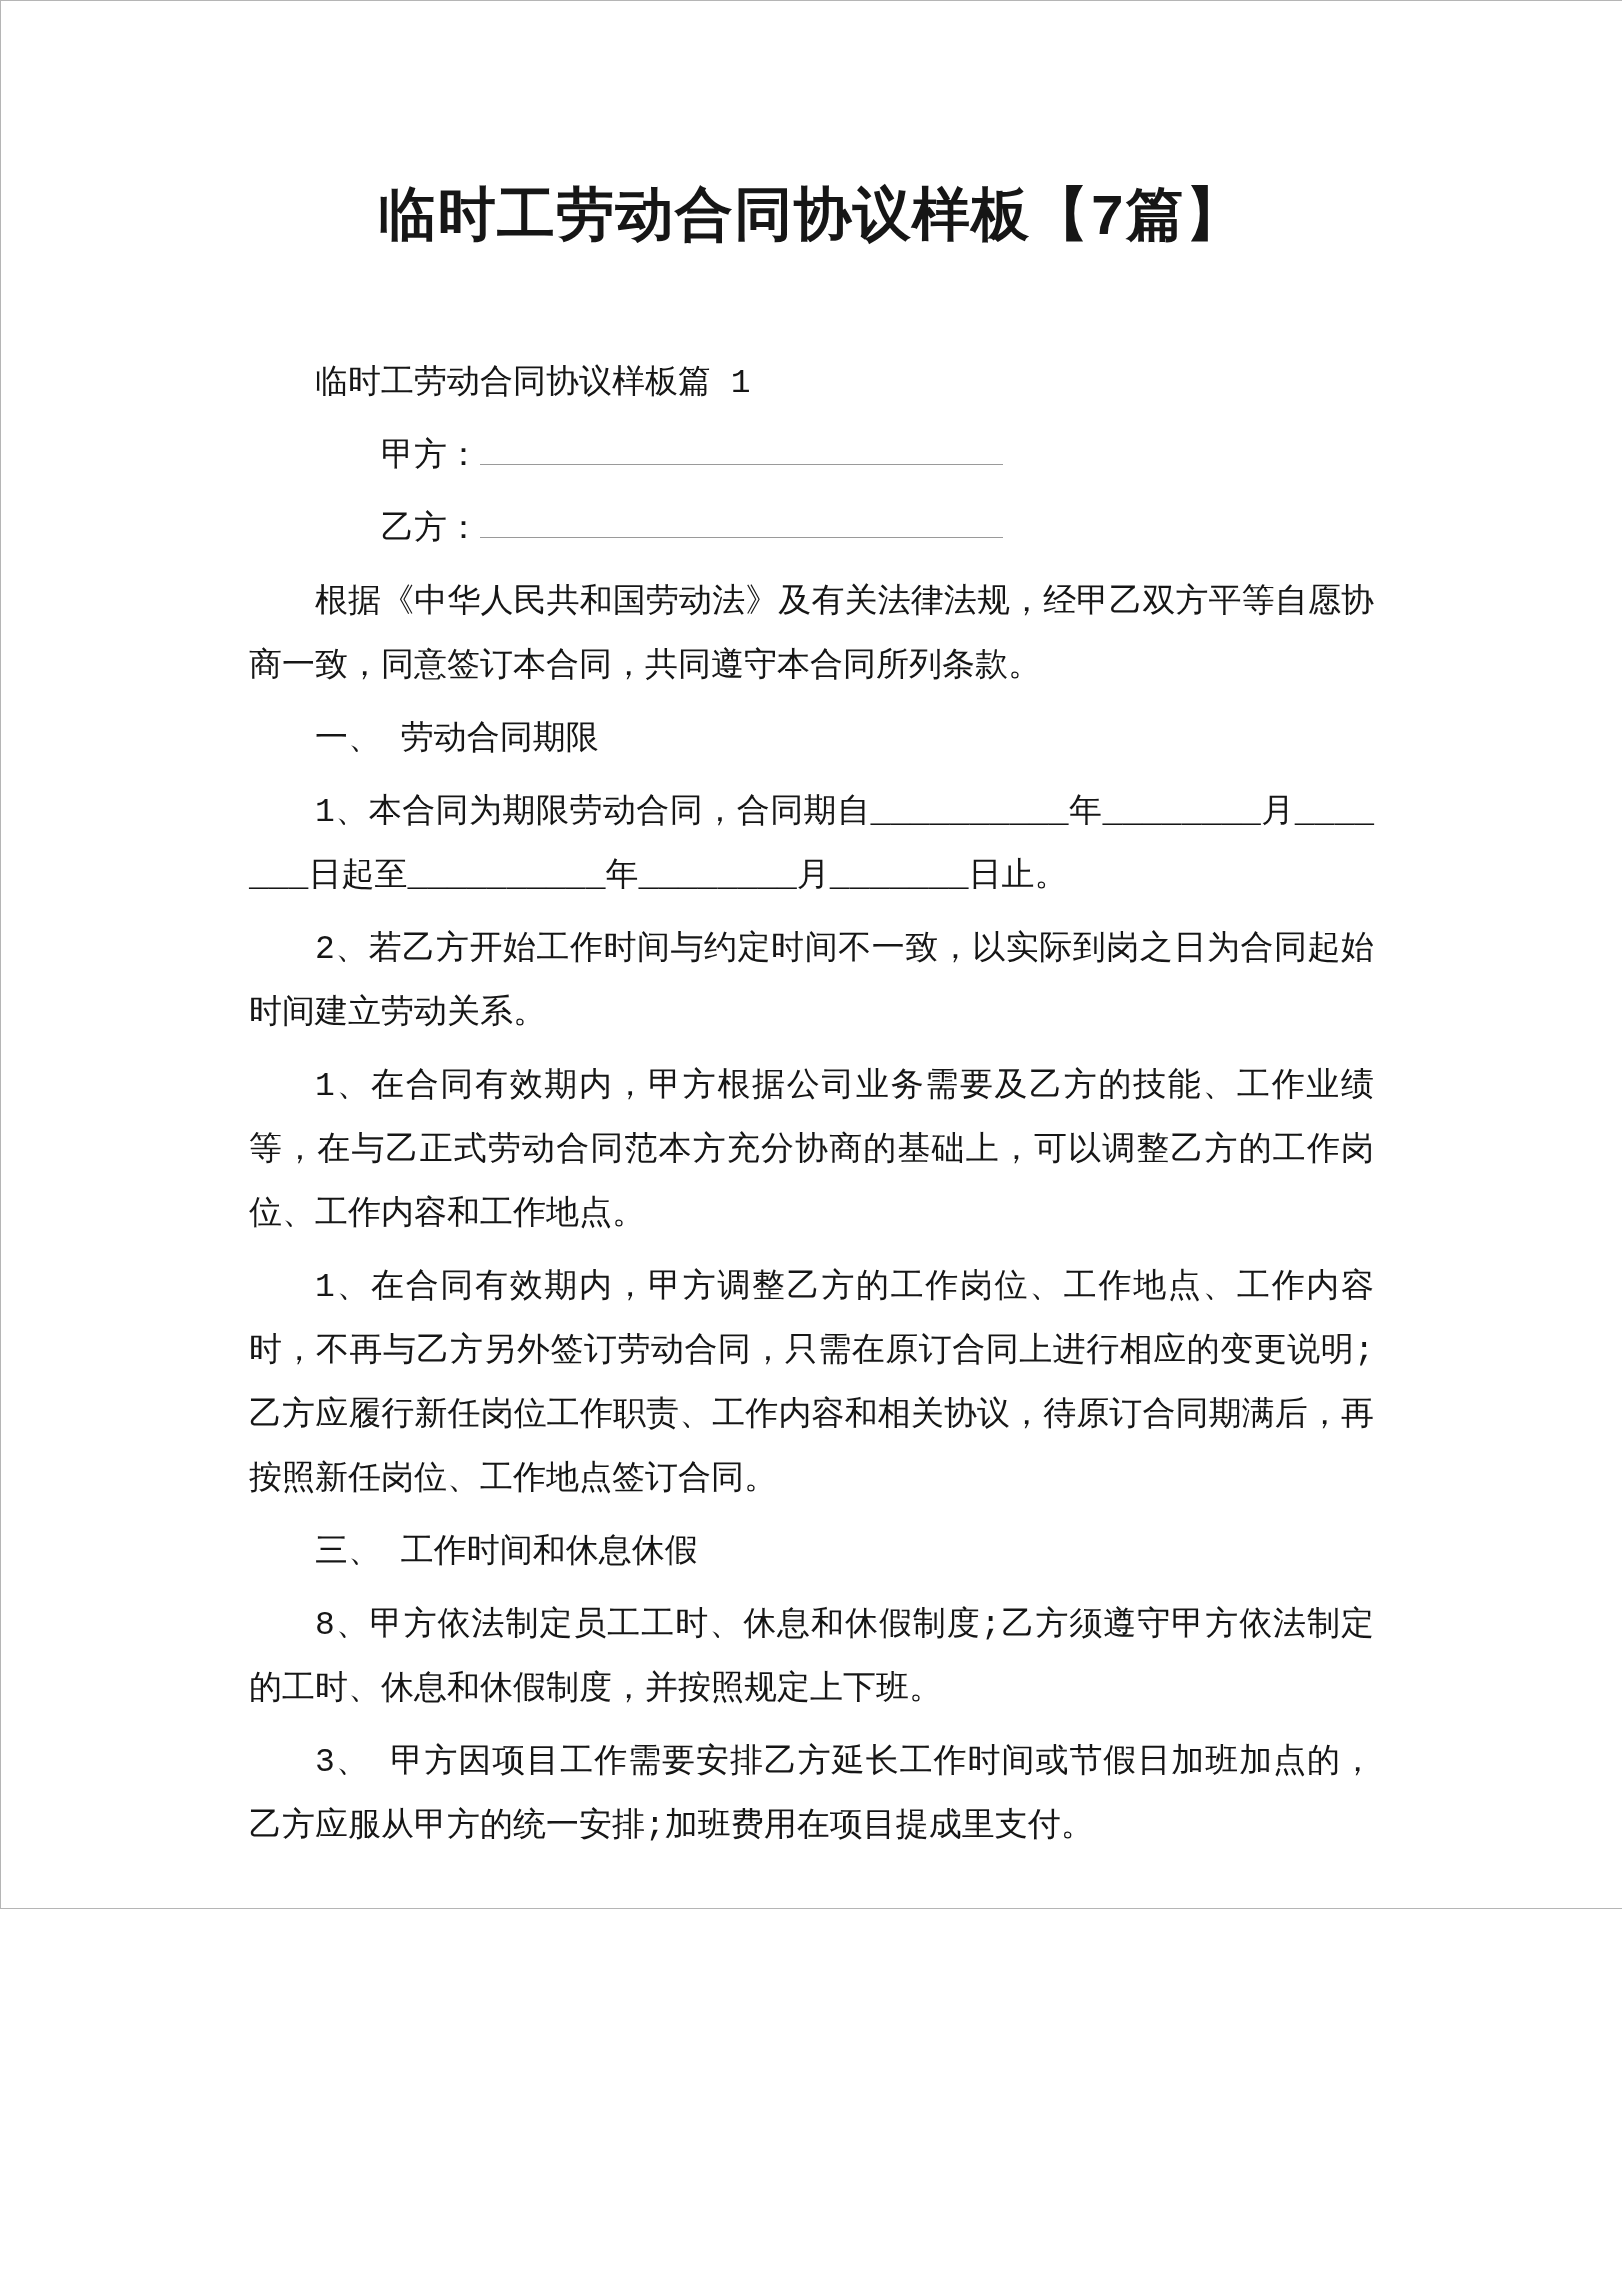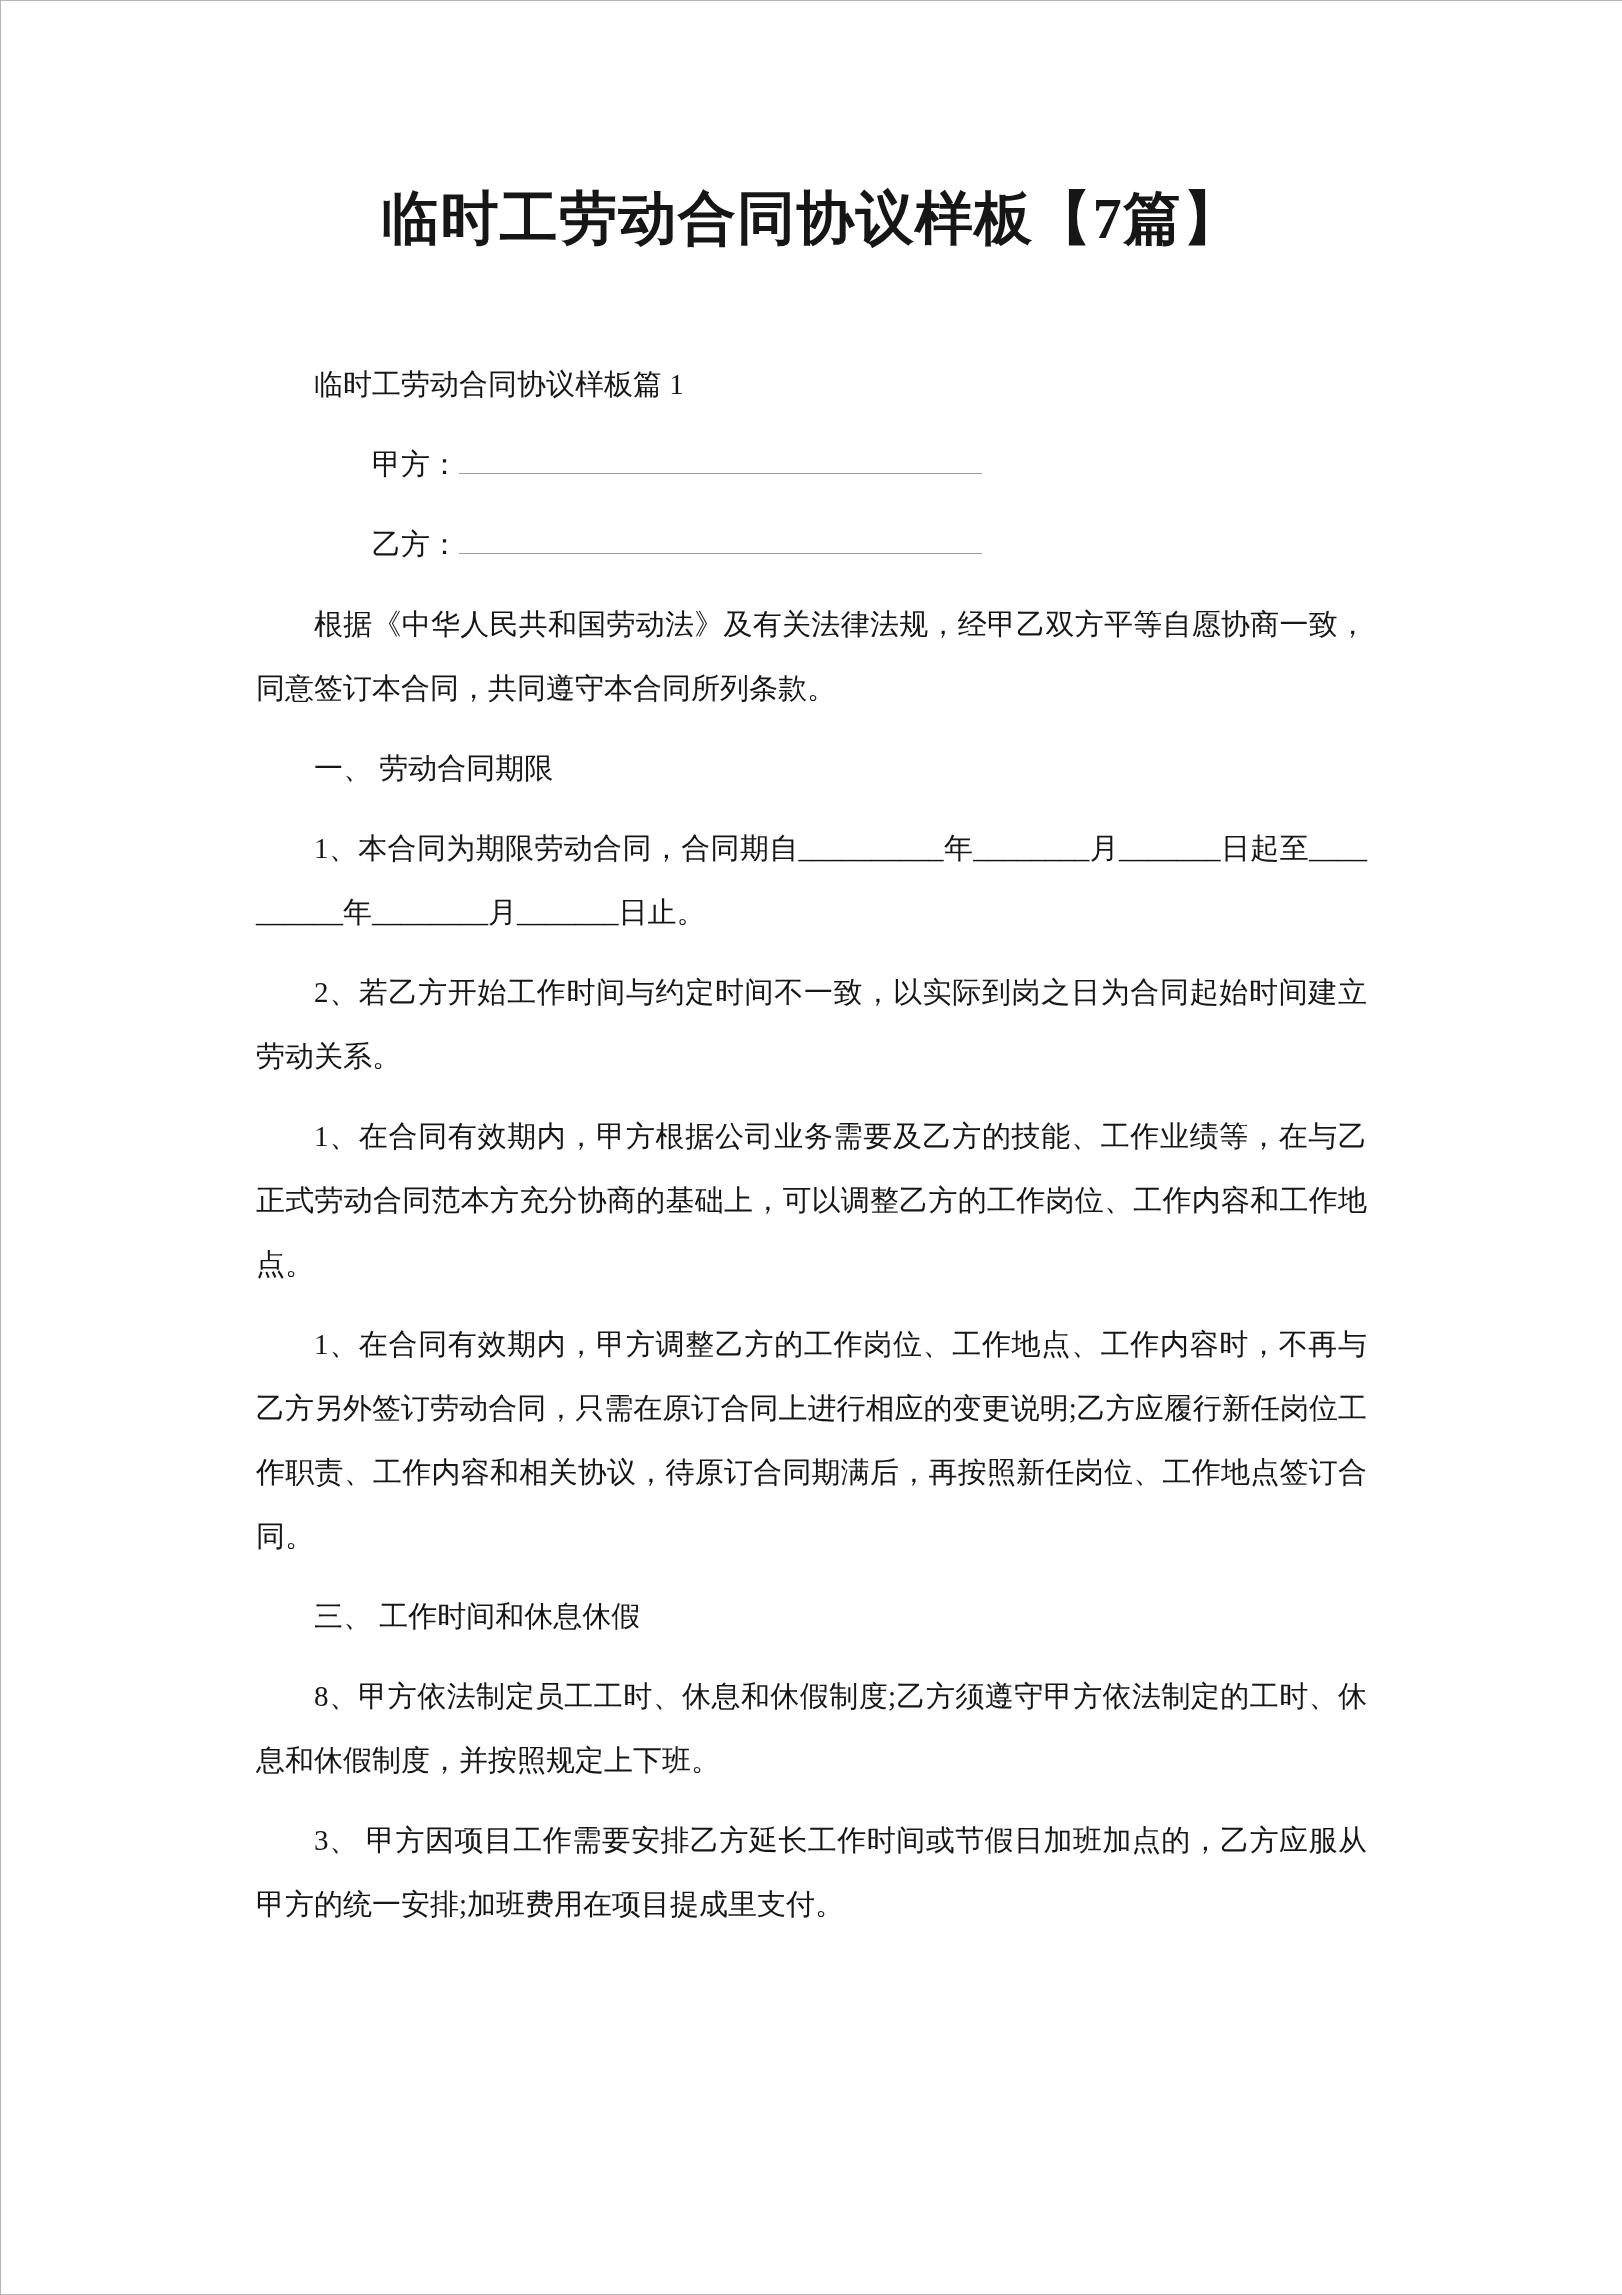--- a/index.html
+++ b/index.html
@@ -3,42 +3,42 @@
 <meta charset="utf-8">
 <style>
   html, body {
     margin: 0;
     padding: 0;
     background: #ffffff;
   }
   .page {
     position: relative;
     width: 1623px;
-    height: 2295px;
+    height: 1909px;
     box-sizing: border-box;
     background: #ffffff;
     border: 1.3px solid #b5b5b5;
     padding: 183px 239px 0 239px;
-    font-family: Liberation Serif, serif;
+    font-family: Liberation Mono, monospace;
     color: #161616;
     overflow: hidden;
   }
   .doc-title {
     text-align: center;
     font-size: 58px;
     font-weight: bold;
     letter-spacing: 1.3px;
     margin: 0 0 98px 0;
     line-height: 1.2;
   }
   .para {
-    font-size: 29px;
+    font-size: 33px;
     line-height: 64px;
     text-indent: 2em;
-    margin: 16px;
+    margin: 9px;
     text-align: justify;
     word-break: break-all;
   }
   .blank-line {
     display: inline-block;
     width: 523px;
     height: 35px;
     border-bottom: 1.3px solid #9a9a9a;
     vertical-align: baseline;
   }

